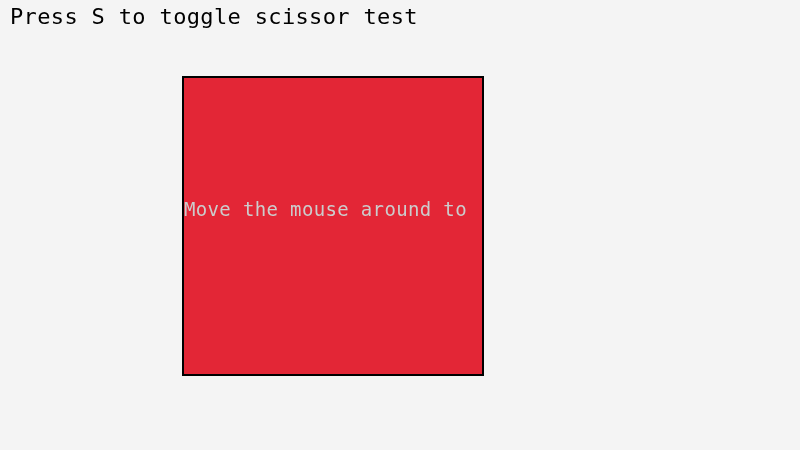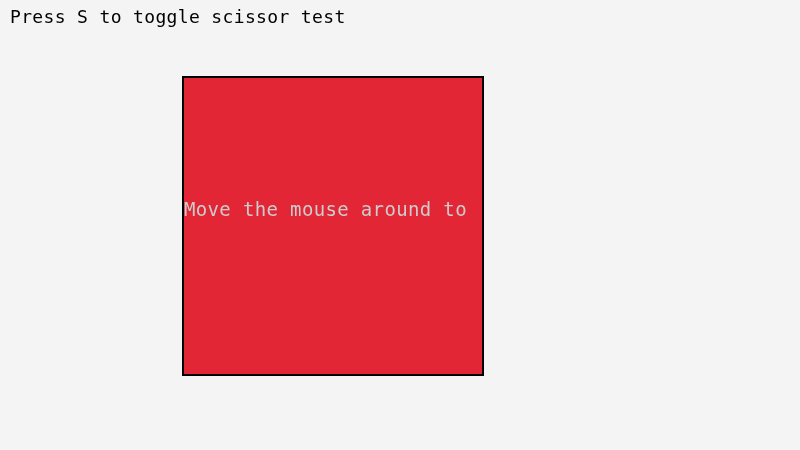--- a/index.html
+++ b/index.html
@@ -20,21 +20,21 @@
     height: 450px;
     background: #f4f4f4;
     overflow: hidden;
   }
 
   
   #hint-text {
     position: absolute;
     left: 10px;
     top: 6px;
-    font-size: 18px;
+    font-size: 22px;
     line-height: 22px;
     letter-spacing: 0.35px;
     color: #000000;
     white-space: pre;
     font-weight: 400;
     -webkit-font-smoothing: none;
     font-smooth: never;
   }
 
   

